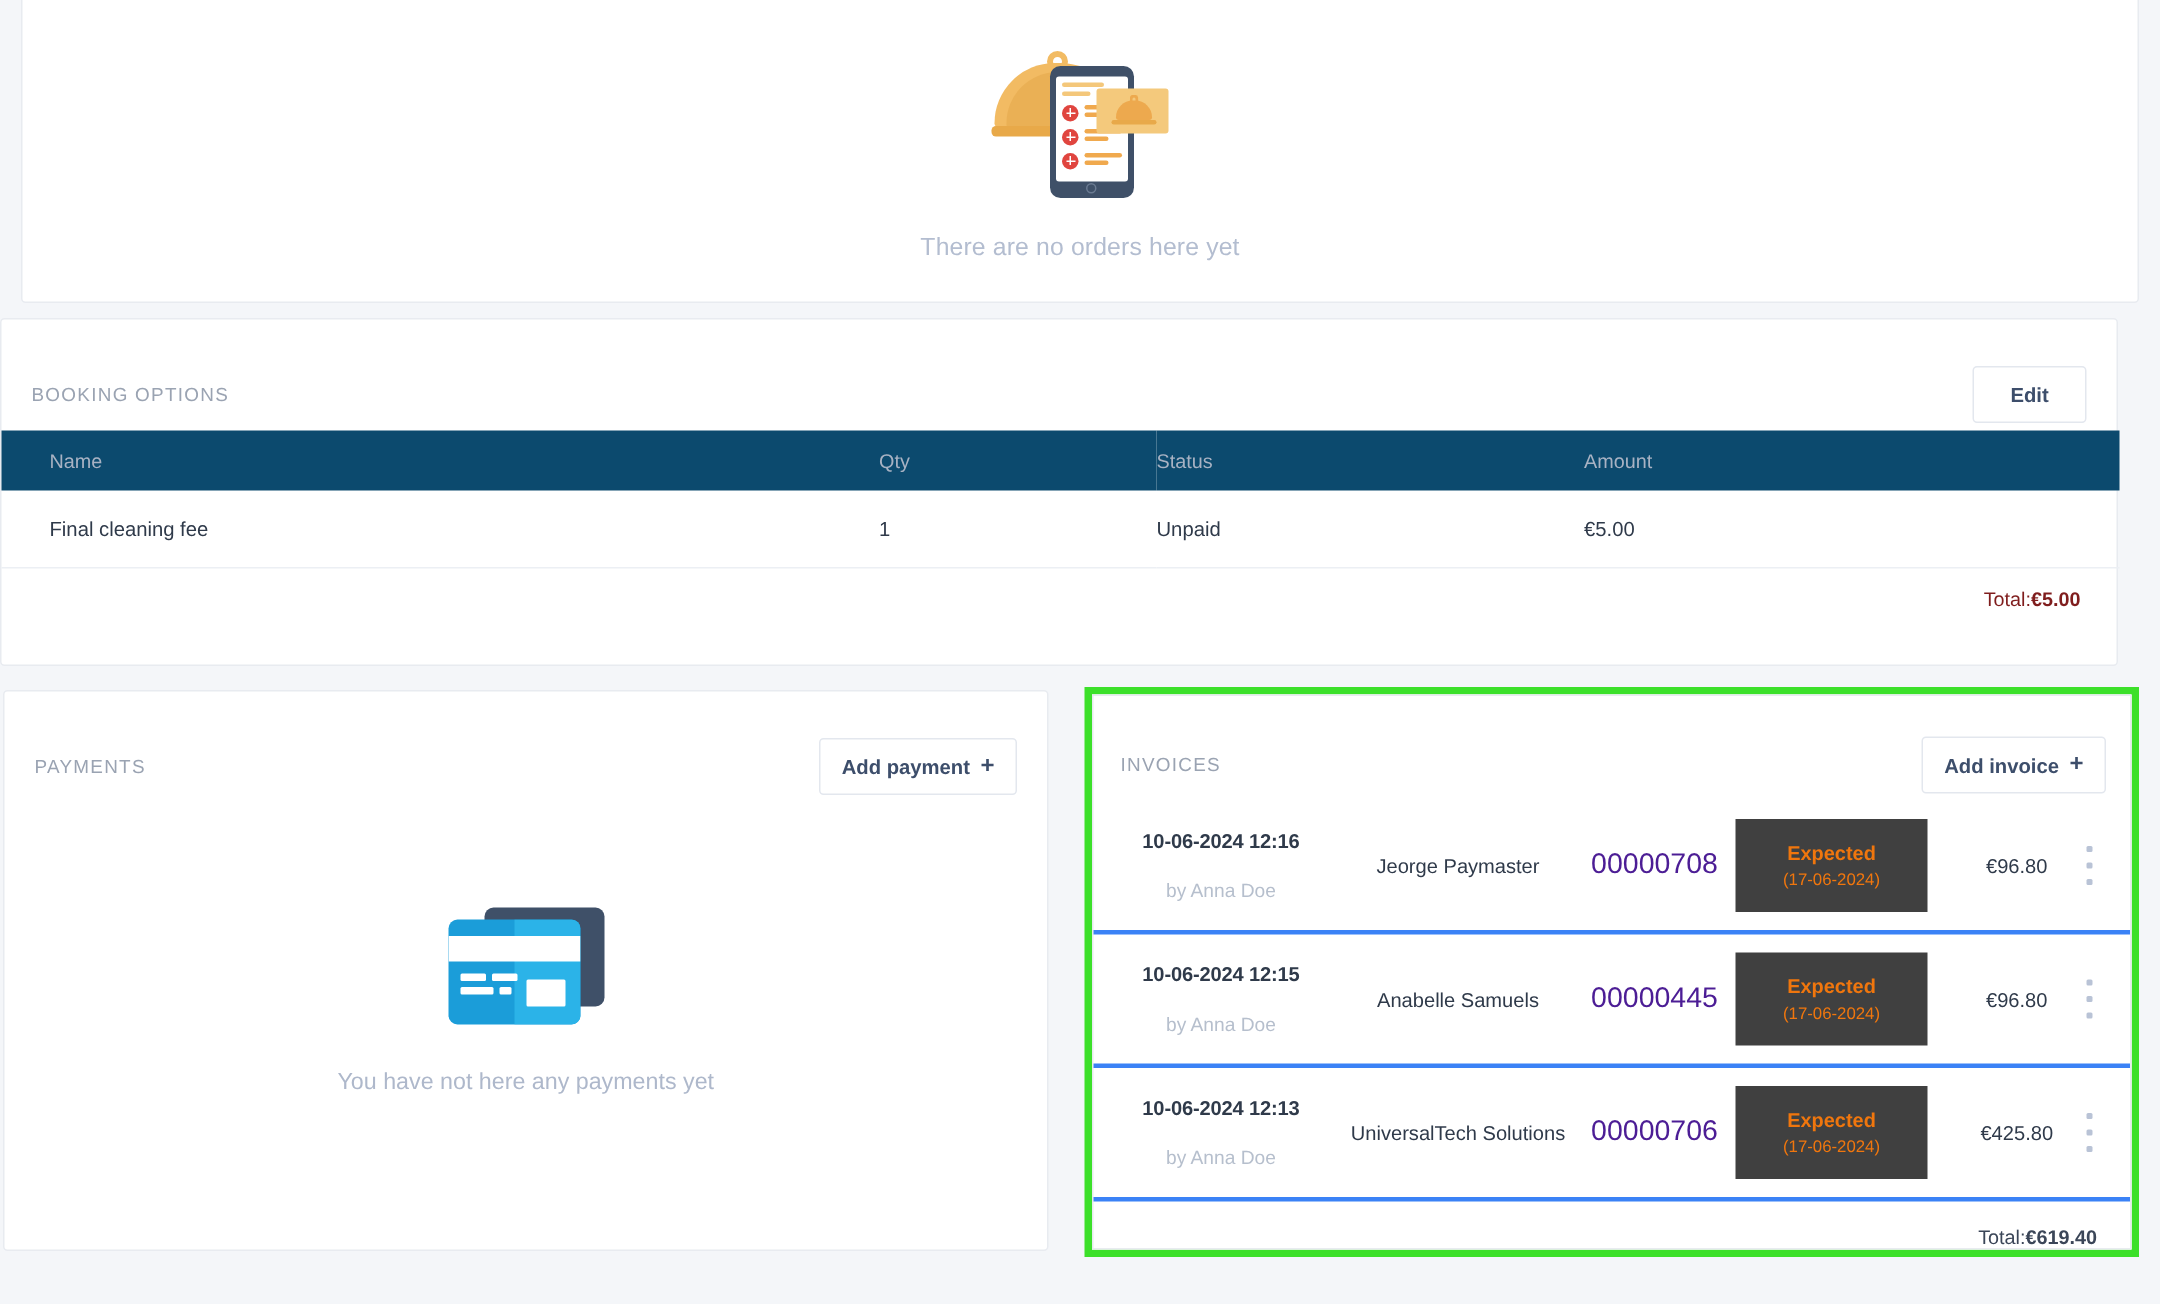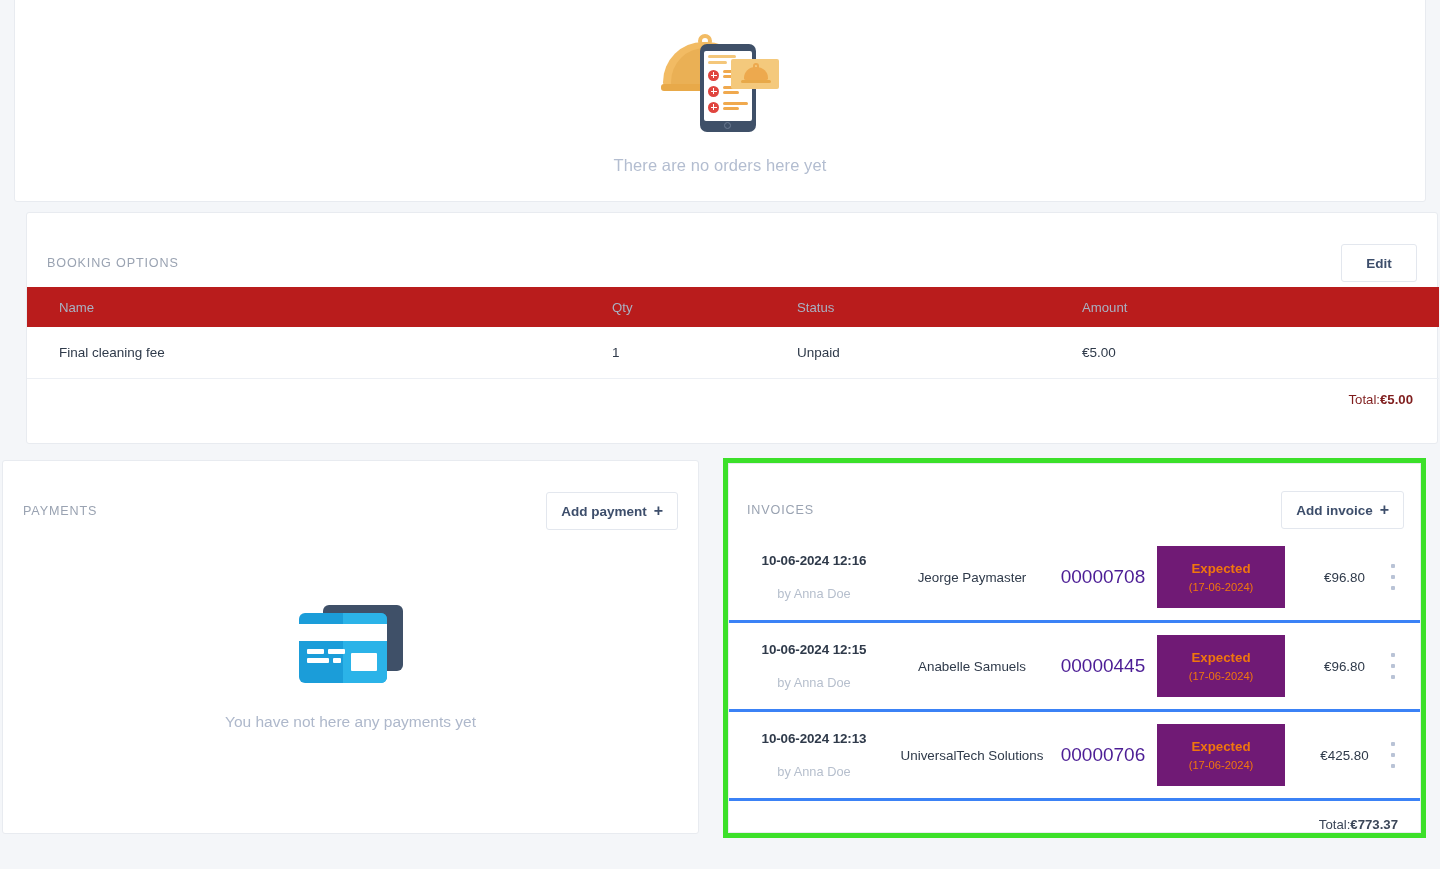--- a/index.html
+++ b/index.html
@@ -25,42 +25,42 @@
     align-items: center; justify-content: center;
   }
   .orders-illus { width: 130px; height: 112px; position: relative; margin-top: 4px; }
   .orders-empty-text {
     margin-top: 22px;
     font-size: 16.5px; color: #b3bdd0; letter-spacing: .1px;
   }
 
   
   .booking-card {
-    position: absolute; left: 26px; top: 212px;
+    position: absolute; left: 0; top: 212px;
     width: 1412px; height: 232px;
   }
   .card-head {
     display: flex; align-items: center; justify-content: space-between;
     padding: 26px 20px 0 20px; height: 74px;
   }
   .card-title {
     font-size: 12.6px; color: #9aa3b2; letter-spacing: .85px;
   }
   .btn-outline {
     border: 1px solid #e3e7ee; background: #fff; border-radius: 3px;
     color: #3d4e6b; font-size: 13.5px; font-weight: bold;
     font-family: "Liberation Sans", sans-serif;
     padding: 0 14px; height: 38px; min-width: 76px;
     display: inline-flex; align-items: center; justify-content: center; gap: 7px;
     cursor: pointer;
   }
   .btn-outline .plus { font-size: 16px; font-weight: bold; line-height: 1; }
 
   table.bo { width: 100%; border-collapse: collapse; table-layout: fixed; }
-  table.bo thead tr { background: #b91c1c; }
+  table.bo thead tr { background: #0c4a6e; }
   table.bo th {
     text-align: left; font-weight: normal;
     color: #a8b2c3; font-size: 13.2px;
     padding: 11px 0 11px 0; height: 40px;
   }
   table.bo td {
     font-size: 13.5px; color: #2f3a4a;
     padding: 18px 0; border-bottom: 1px solid #eceff4;
   }
   .col-name  { width: 585px; padding-left: 32px !important; }
@@ -116,21 +116,21 @@
   .inv-client {
     width: 168px; flex: none; padding-left: 14px;
     font-size: 13.4px; color: #2f3a4a;
   }
   .inv-number {
     width: 108px; flex: none;
     font-size: 19px; color: #4c1d95;
   }
   .badge {
     width: 128px; flex: none; height: 62px;
-    background: #701a75; color: #f0760d;
+    background: #404040; color: #f0760d;
     display: flex; flex-direction: column;
     align-items: center; justify-content: center;
   }
   .badge .b1 { font-size: 13.3px; font-weight: bold; }
   .badge .b2 { font-size: 11.2px; margin-top: 5px; }
   .inv-amount {
     flex: 1; padding-left: 24px;
     font-size: 13.4px; color: #2f3a4a;
   }
   .kebab {
@@ -404,19 +404,19 @@
           <div class="kebab">
               <i></i>
               <i></i>
               <i></i>
             </div>
         </div>
 
       </div>
 
       <div class="inv-total">
-        <span>Total:</span><b>€773.37</b>
+        <span>Total:</span><b>€619.40</b>
       </div>
 
     </div>
   </div>
 
 </div>
 
 </body></html>

